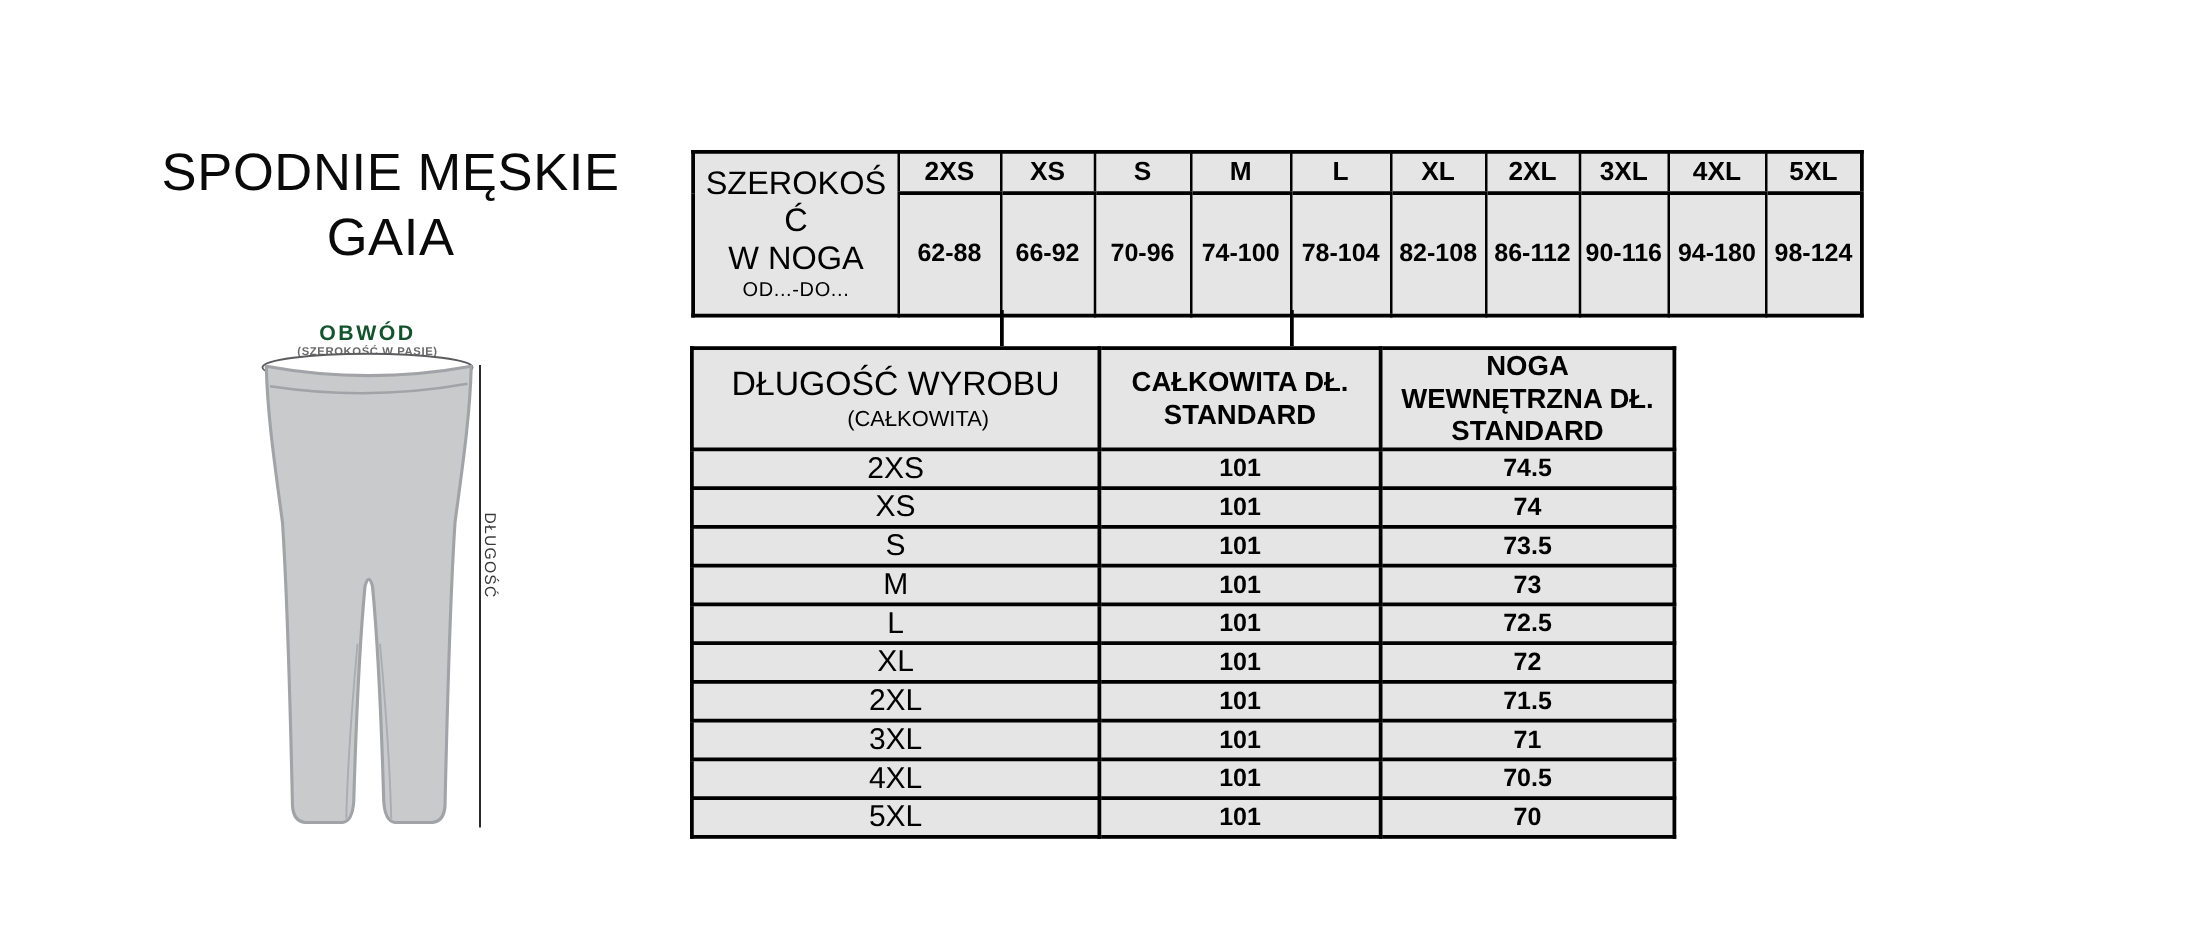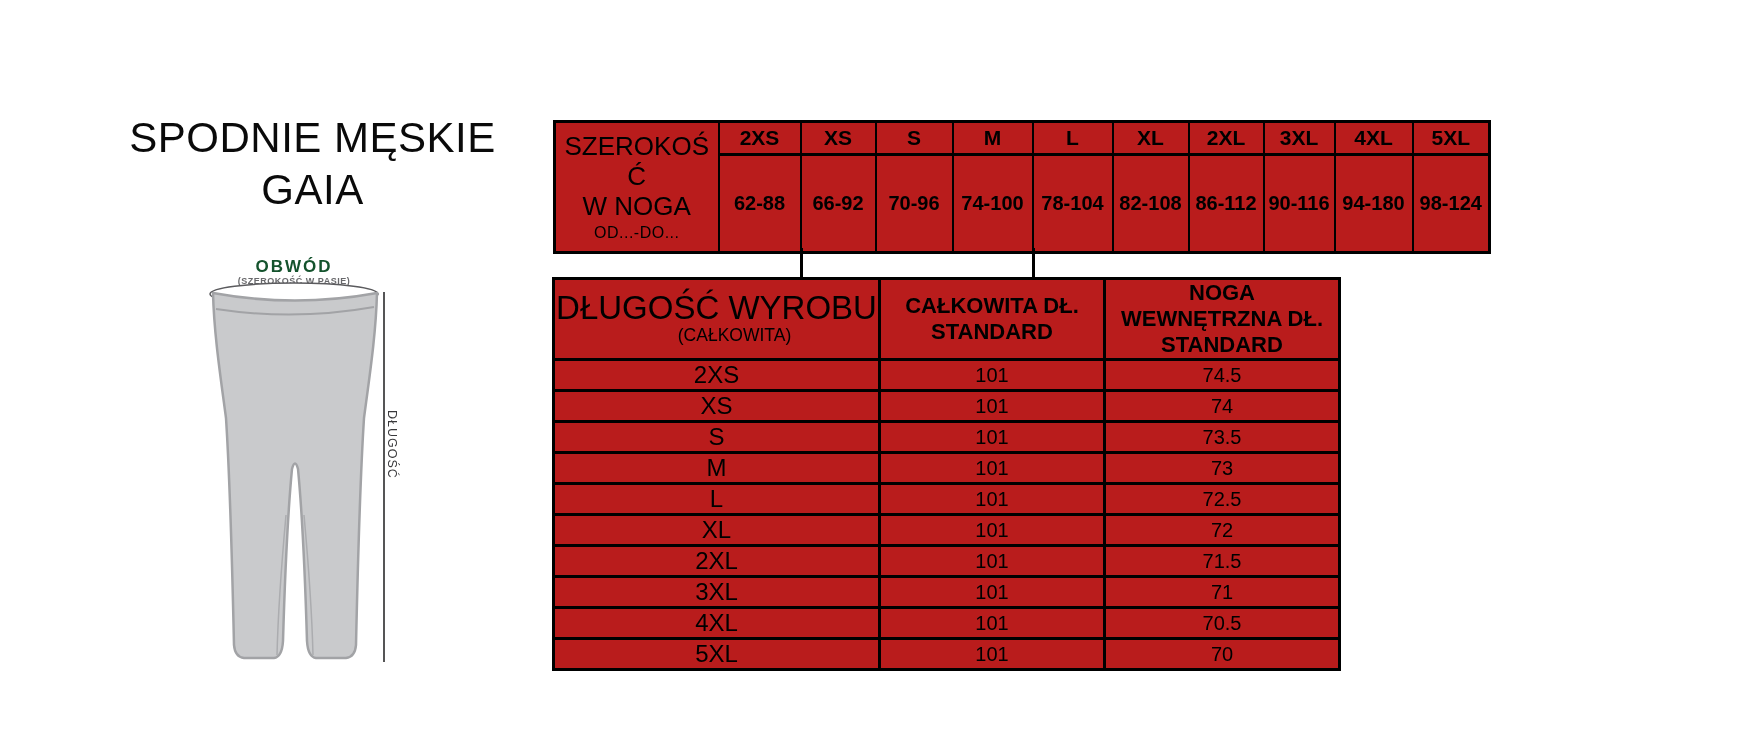--- a/index.html
+++ b/index.html
@@ -40,21 +40,21 @@
   }
   .pants-svg { position: absolute; left: 180px; top: 255px; }
   .dlugosc-label {
     position: absolute; left: 385px; top: 410px; height: 90px;
     writing-mode: vertical-rl;
     font-size: 12.5px; letter-spacing: 1px;
     color: #39393b;
   }
 
   
-  table { border-collapse: collapse; table-layout: fixed; background: #b91c1c; }
+  table { border-collapse: collapse; table-layout: fixed; background: #e5e5e5; }
   td, th { padding: 0; text-align: center; vertical-align: middle; overflow: hidden; }
 
   
   .waist-table {
     position: absolute; left: 553px; top: 120px; width: 937px;
     border: 3px solid #000;
   }
   .waist-table th, .waist-table td { border: 2px solid #000; }
   .waist-table .size-head {
     height: 30px; font-size: 21px; font-weight: bold;
@@ -72,26 +72,26 @@
   .connector.c1 { left: 800px; }
   .connector.c2 { left: 1032px; }
 
   
   .length-table {
     position: absolute; left: 552px; top: 277px; width: 786px;
     border: 3px solid #000;
   }
   .length-table th, .length-table td { border: 3px solid #000; }
   .length-table .hdr { height: 78px; }
-  .length-table .hdr .h1 { font-size: 33px; line-height: 33px; font-weight: normal; }
+  .length-table .hdr .h1 { font-size: 27px; line-height: 33px; font-weight: normal; }
   .length-table .hdr .h2 { font-size: 17.5px; line-height: 23px; font-weight: normal; padding-left: 36px; }
   .length-table .hdr .hb { font-size: 22px; line-height: 26px; font-weight: bold; }
   .length-table .data-row { height: 28px; }
   .length-table .size-cell { font-size: 24px; font-weight: normal; }
-  .length-table .num-cell { font-size: 20px; font-weight: normal; }
+  .length-table .num-cell { font-size: 20px; font-weight: bold; }
 </style>
 </head>
 <body>
 
 <div class="canvas">
 
   <div class="title">
     <div>SPODNIE MĘSKIE</div>
     <div>GAIA</div>
   </div>

